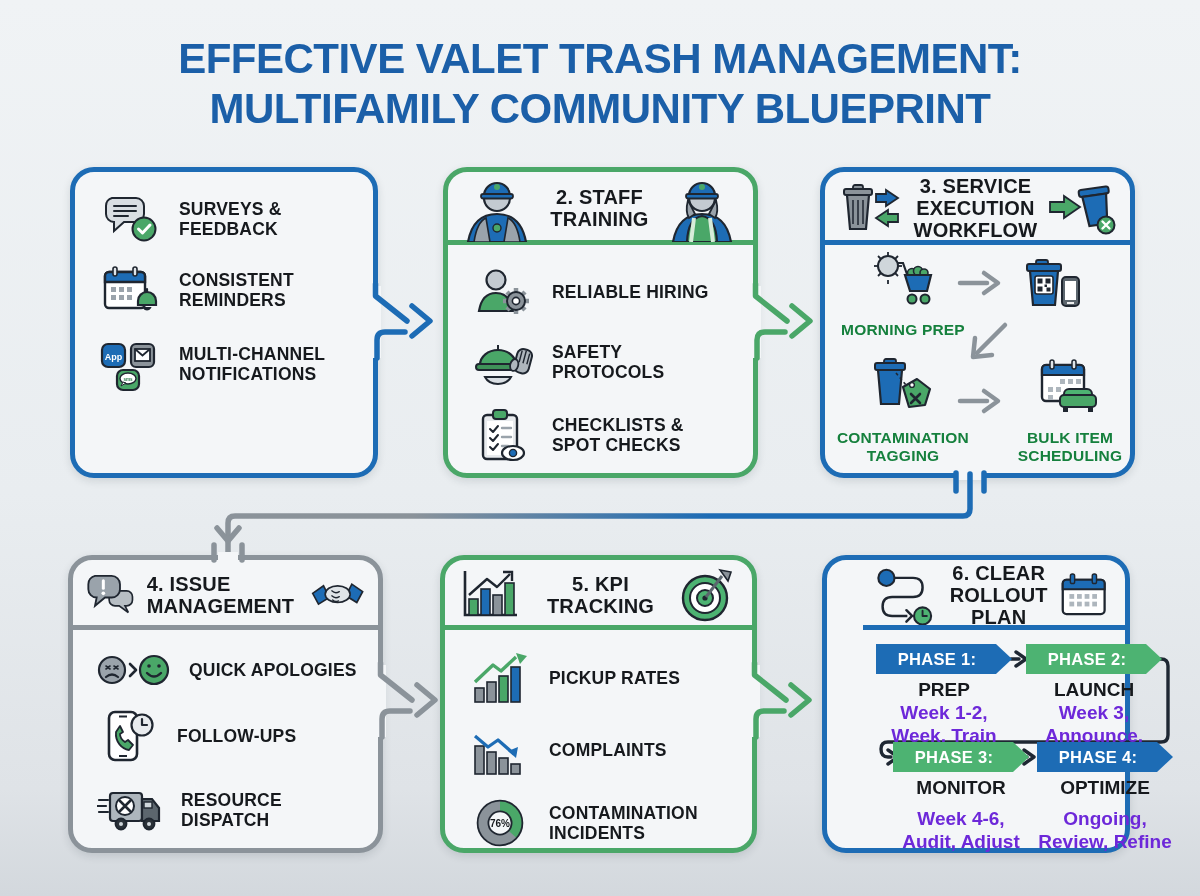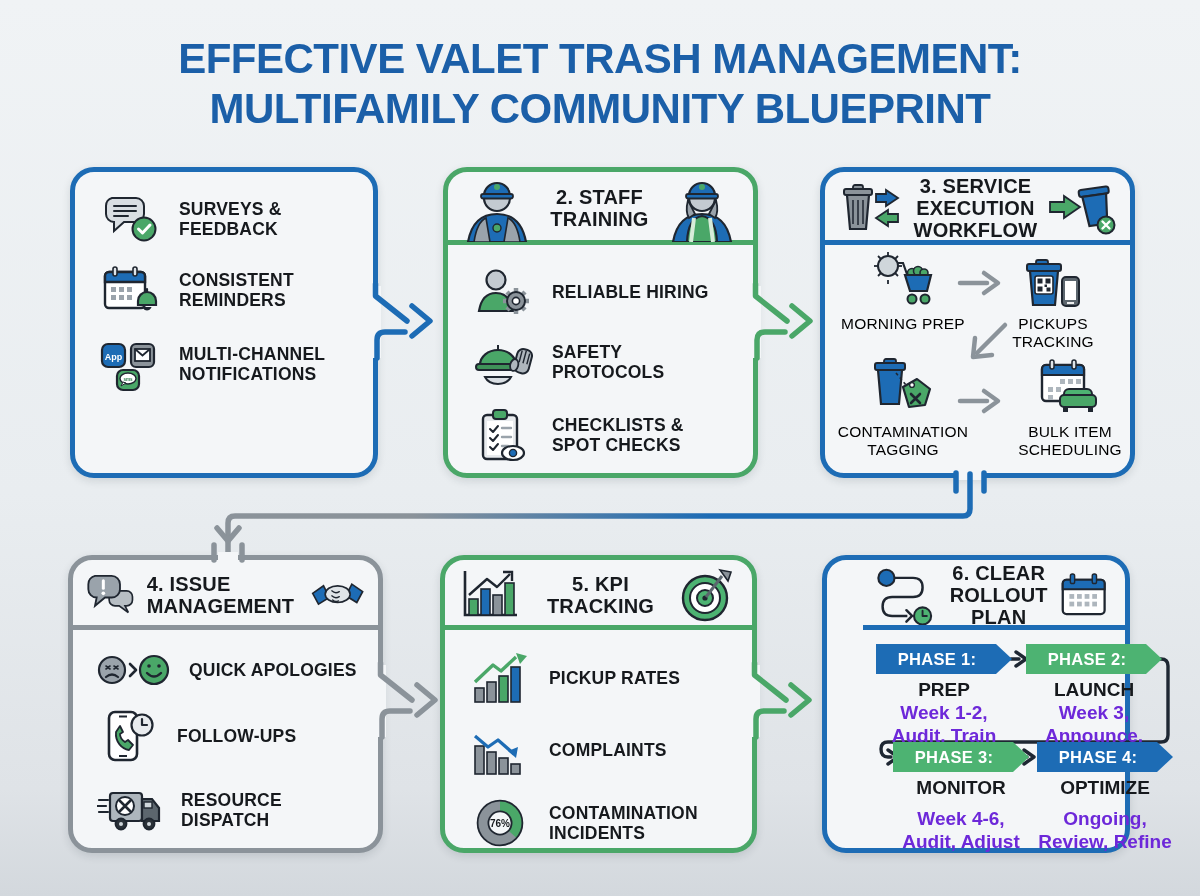--- a/index.html
+++ b/index.html
@@ -24,21 +24,21 @@
   .hc{flex:1;text-align:center;}
   .workers{align-items:flex-end;}
   .workers svg{margin-bottom:-2px;}
   .items{display:flex;flex-direction:column;gap:20px;padding:22px 10px 10px 24px;}
   .item{display:flex;align-items:center;gap:18px;}
   .item .lbl{font-size:17.5px;font-weight:800;color:#16191d;line-height:1.15;letter-spacing:.2px;}
   .item .ic{flex:0 0 62px;display:flex;justify-content:center;}
   
   .flow{position:relative;height:224px;}
   .fcell{position:absolute;width:140px;text-align:center;}
-  .flbl{font-size:15.5px;font-weight:400;color:#000000;line-height:1.15;margin-top:2px;letter-spacing:.2px;}
+  .flbl{font-size:15.5px;font-weight:700;color:#15803d;line-height:1.15;margin-top:8px;letter-spacing:.2px;}
   .farrow{position:absolute;}
   
   .rollout{position:relative;height:218px;}
   .pcell{position:absolute;width:136px;text-align:center;}
   .banner{height:30px;display:flex;align-items:center;justify-content:center;padding-right:14px;
           clip-path:polygon(0 0,calc(100% - 16px) 0,100% 50%,calc(100% - 16px) 100%,0 100%);
           color:#fff;font-weight:800;font-size:16.5px;letter-spacing:.3px;}
   .banner.blue{background:#1d6cb5}
   .banner.green{background:#4db372}
   .pname{font-size:19px;font-weight:800;color:#16191d;margin-top:5px;}
@@ -245,21 +245,20 @@
             <rect x="15.5" y="27.5" width="5" height="5"></rect>
               <rect x="23.5" y="27.5" width="5" height="5"></rect>
             <rect x="15.5" y="35.5" width="5" height="5"></rect>
               <rect x="24.5" y="36.5" width="4" height="4"></rect>
             <rect x="22.5" y="33.5" width="2.5" height="2.5"></rect>
           </g>
           <rect x="40" y="26" width="17" height="29" rx="4" fill="#5c666e" stroke="#1f2630" stroke-width="2"></rect>
           <rect x="43" y="30" width="11" height="19" fill="#fff"></rect>
           <line x1="45" y1="52" x2="52" y2="52" stroke="#fff" stroke-width="1.8"></line>
         </svg>
-        <div class="flbl">PICKUPS TRACKING</div>
       </div>
       <div class="fcell" style="left:8px;top:112px;">
         <svg width="62" height="60" viewBox="0 0 62 60">
           <rect x="12" y="2" width="12" height="5" rx="2" fill="#1d6cb5" stroke="#1f2630" stroke-width="1.8"></rect>
           <rect x="3" y="6" width="30" height="7" rx="2" fill="#1d6cb5" stroke="#1f2630" stroke-width="2"></rect>
           <path d="M6 13 h24 l-3 34 h-18 z" fill="#1d6cb5" stroke="#1f2630" stroke-width="2.2"></path>
           <path d="M24 16 l10 12" stroke="#1f2630" stroke-width="1.6" stroke-dasharray="3 3"></path>
           <path d="M31 30 l14 -8 l13 10 -5 16 -16 2 z" fill="#4aa768" stroke="#1f2630" stroke-width="2.2" stroke-linejoin="round"></path>
           <circle cx="40" cy="28" r="2.4" fill="#fff" stroke="#1f2630" stroke-width="1.4"></circle>
           <path d="M39 37 l9 9 M48 37 l-9 9" stroke="#1f2630" stroke-width="2.6" stroke-linecap="round"></path>
@@ -467,21 +466,21 @@
           <path d="M158 127 H164"></path>
             <path d="M161 120 L171 127 L161 134"></path>
         </g>
       </svg>
       <div class="pcell" style="left:13px;top:14px;">
         <div class="banner blue">
             <span>PHASE 1:</span>
           </div>
         <div class="pname">PREP</div>
         <div class="pline">Week 1-2,</div>
-        <div class="pline">Audit, Train</div>
+        <div class="pline">Week, Train</div>
       </div>
       <div class="pcell" style="left:163px;top:14px;">
         <div class="banner green">
             <span>PHASE 2:</span>
           </div>
         <div class="pname">LAUNCH</div>
         <div class="pline">Week 3,</div>
         <div class="pline">Announce, Start</div>
       </div>
       <div class="pcell" style="left:30px;top:112px;">

